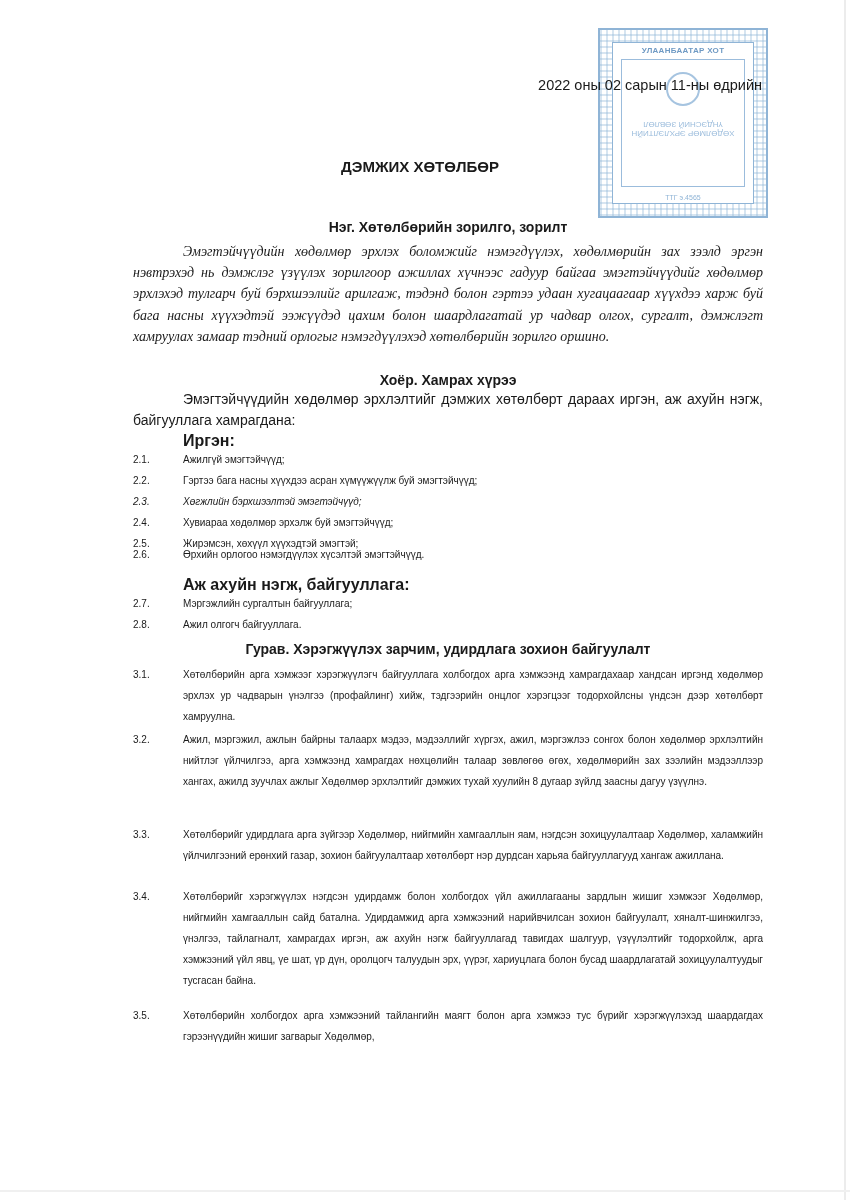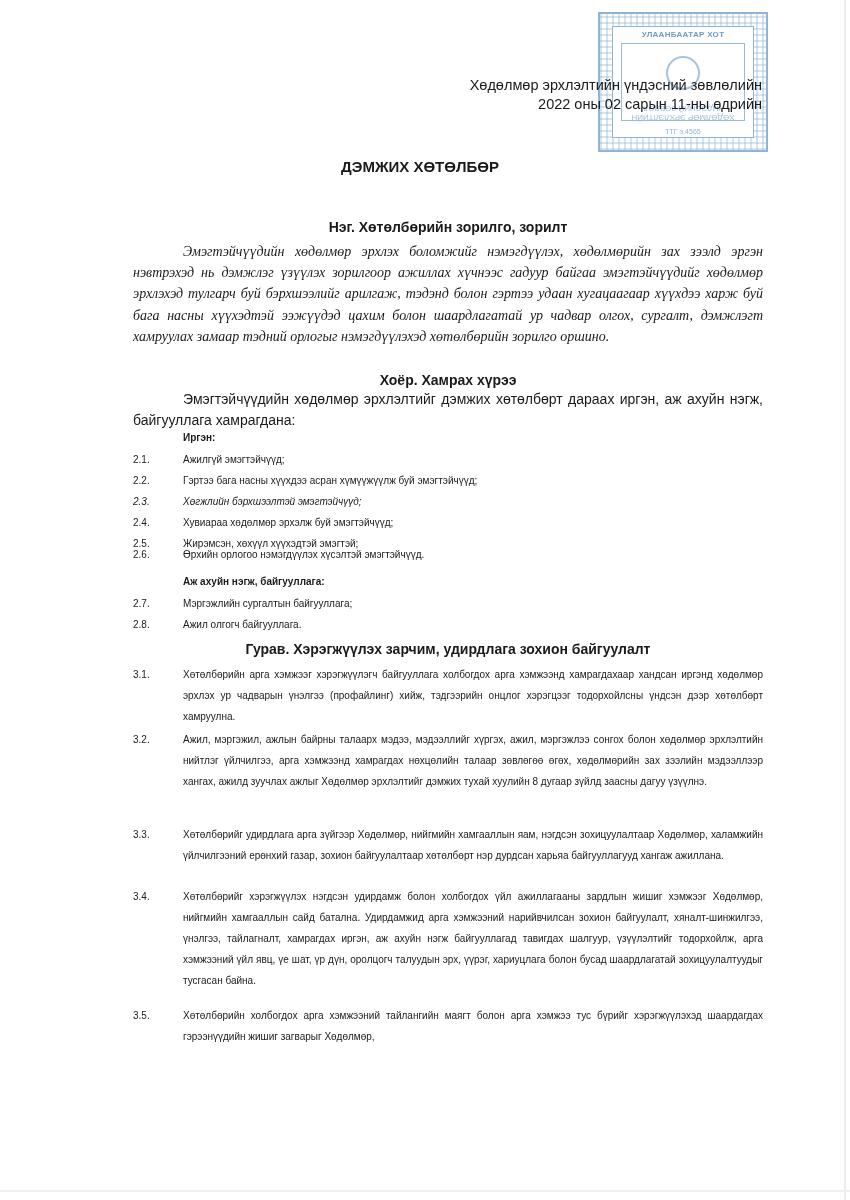--- a/index.html
+++ b/index.html
@@ -30,22 +30,22 @@
   .page-edge-bottom {
     position: absolute;
     left: 0; bottom: 8px;
     width: 850px; height: 2px;
     background: #f0f0f0;
   }
 
   
   .stamp {
     position: absolute;
-    left: 598px; top: 12px;
-    width: 170px; height: 140px;
+    left: 598px; top: 28px;
+    width: 170px; height: 190px;
     box-sizing: border-box;
     border: 2px solid #8fb4d6;
     background:
       repeating-linear-gradient(90deg, rgba(140,180,214,0.35) 0 2px, transparent 2px 6px),
       repeating-linear-gradient(0deg, rgba(140,180,214,0.35) 0 2px, transparent 2px 6px);
     padding-left: 36px;
   }
   .stamp-inner {
     position: absolute;
     left: 12px; top: 12px; right: 12px; bottom: 12px;
@@ -137,21 +137,21 @@
     text-indent: 50px;
   }
   .para.italic {
     font-style: italic;
     font-family: Liberation Serif, serif;
   }
   .subhead {
     position: absolute;
     left: 50px;
     font-weight: bold;
-    font-size: 10px;
+    font-size: 16px;
   }
   .item {
     position: absolute;
     left: 0; width: 630px;
     font-size: 10px;
     line-height: 21px;
   }
   .item .num {
     position: absolute;
     left: 0;
@@ -176,21 +176,20 @@
       <div class="stamp-title">УЛААНБААТАР ХОТ</div>
       <div class="stamp-box">
         <div class="stamp-emblem"></div>
         <div class="stamp-org">ХӨДӨЛМӨР ЭРХЛЭЛТИЙН ҮНДЭСНИЙ ЗӨВЛӨЛ</div>
       </div>
       <div class="stamp-code">ТТГ э.4565</div>
     </div>
   </div>
 
   <div class="header-note">
-    <div>Хөдөлмөр эрхлэлтийн үндэсний зөвлөлийн</div>
     <div>2022 оны 02 сарын 11-ны өдрийн</div>
   </div>
 
   <div class="doc-title">
     <div>ДЭМЖИХ ХӨТӨЛБӨР</div>
   </div>
 
   <div class="content">
 
     <div class="section-heading" style="top:219px;">Нэг. Хөтөлбөрийн зорилго, зорилт</div>

